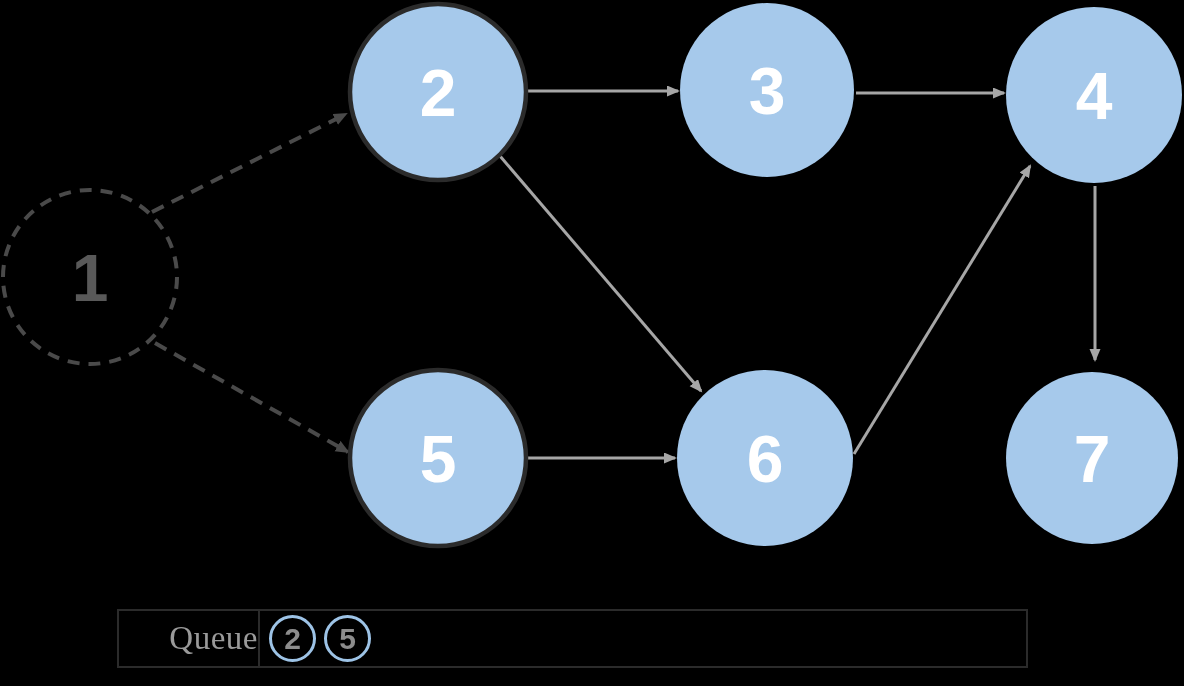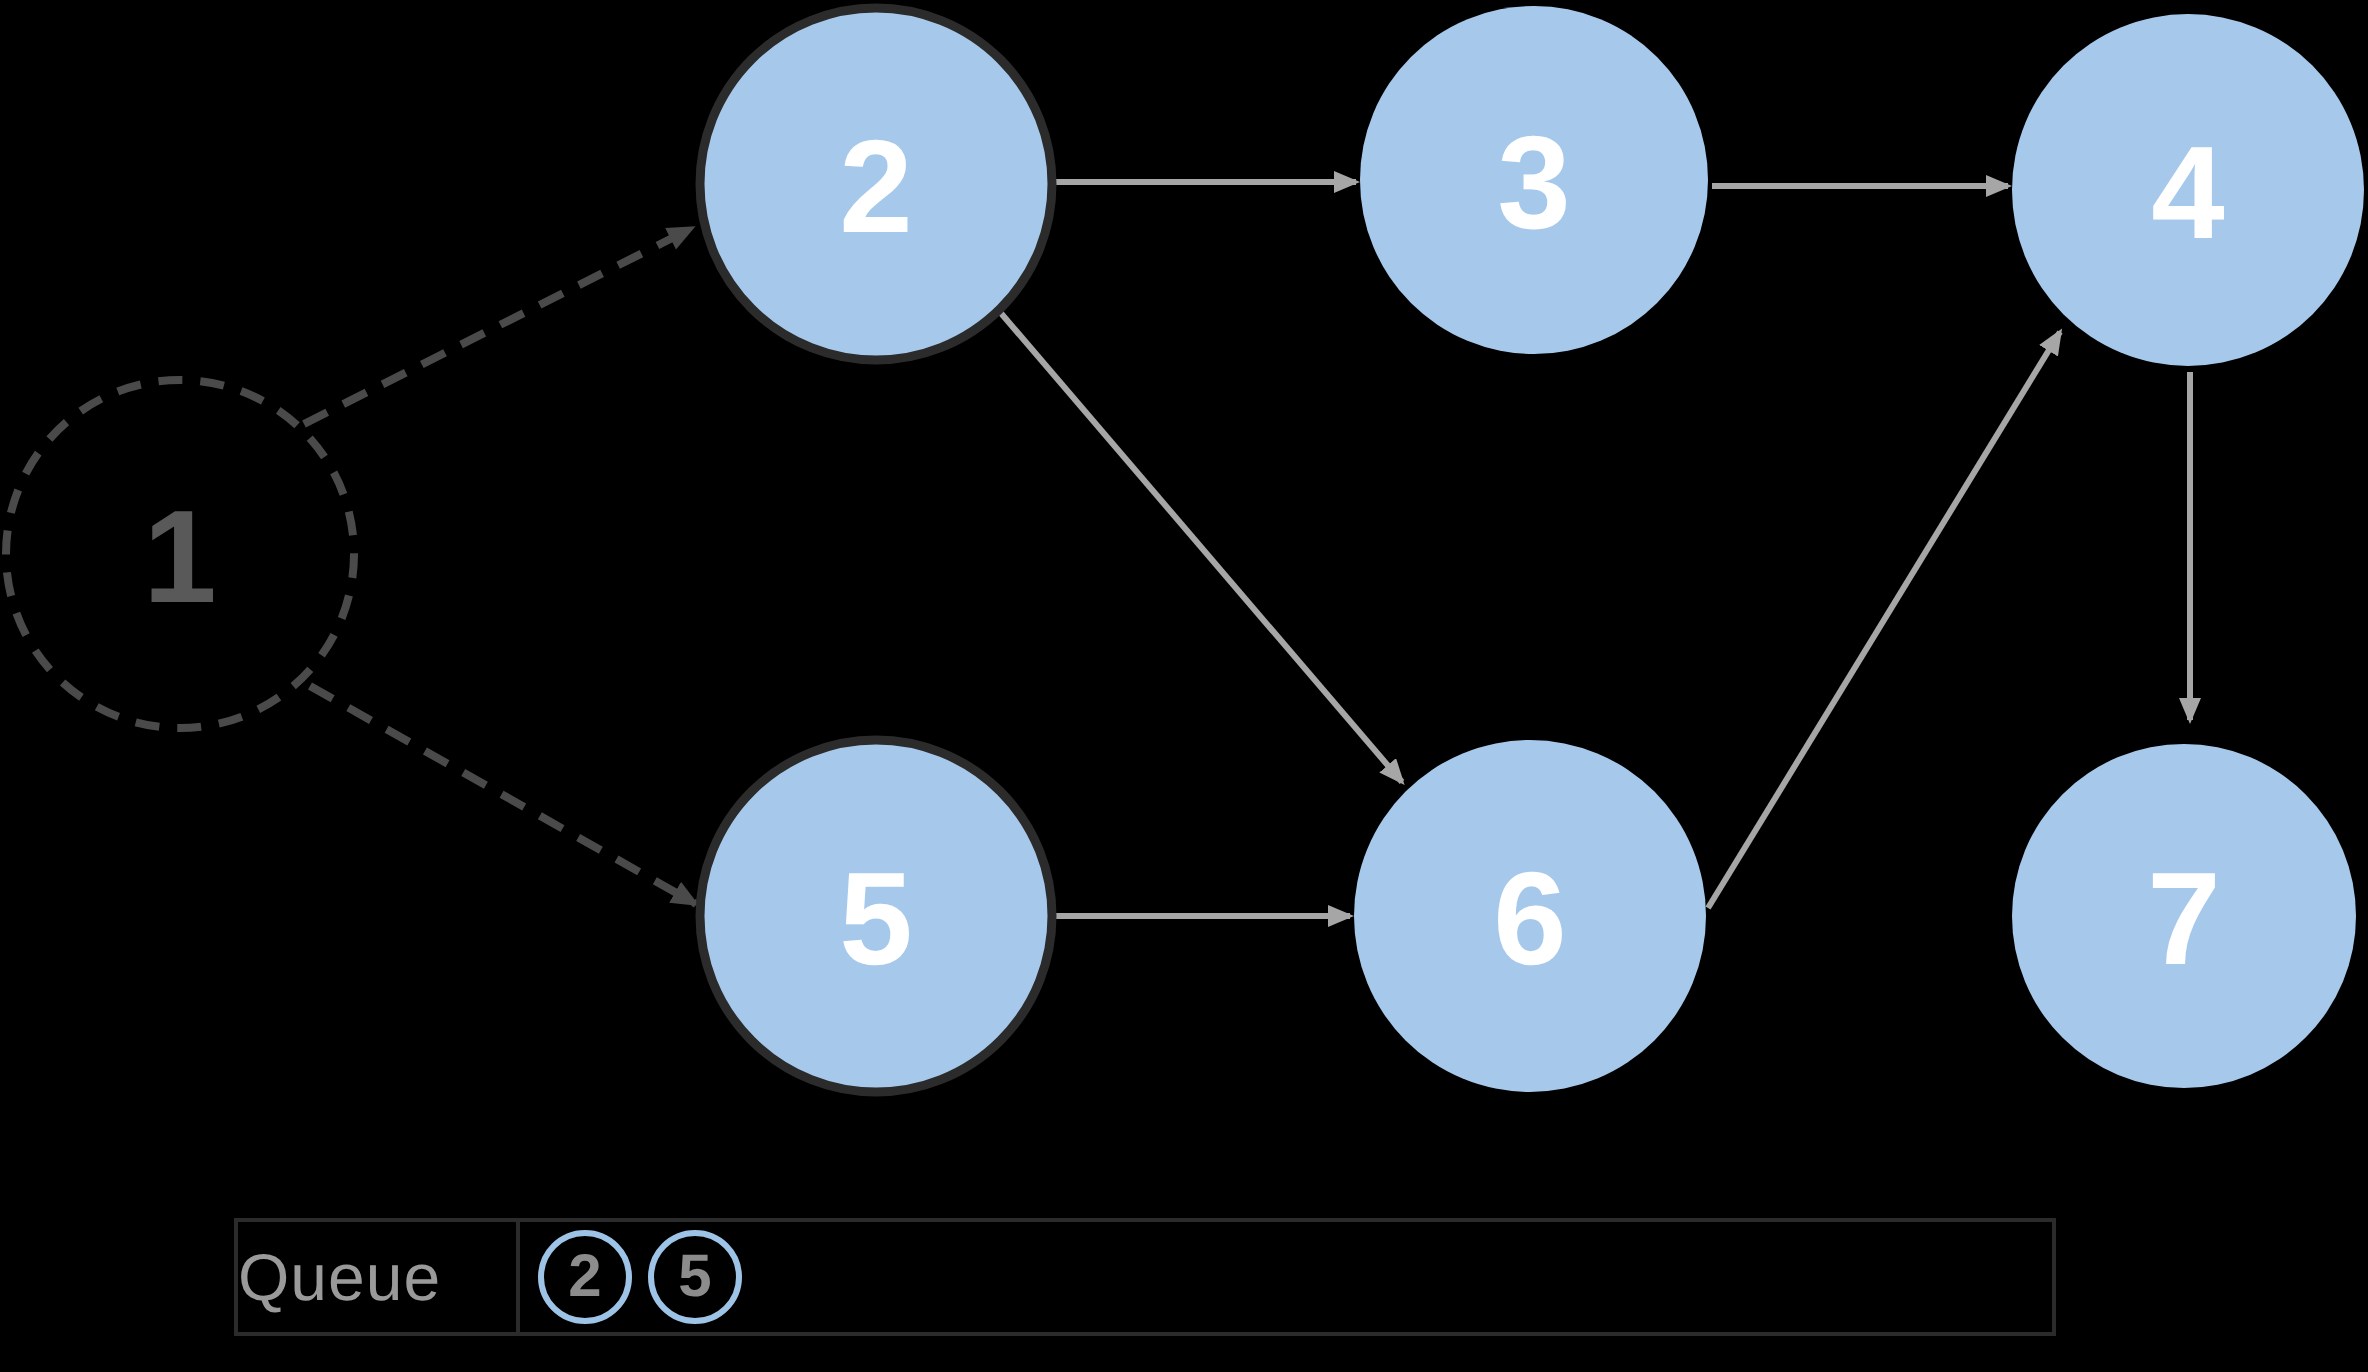--- a/index.html
+++ b/index.html
@@ -72,21 +72,22 @@
     display: flex;
     align-items: stretch;
   }
   .queue-label-cell {
     width: 141px;
     flex: 0 0 141px;
     box-sizing: border-box;
     border-right: 2px solid var(--queue-border, #2B2B2B);
     display: flex;
     align-items: center;
-    justify-content: flex-start;
+    justify-content: flex-end;
+    font-family: Liberation Serif, serif;
   }
   .queue-label {
     color: var(--queue-label-text, #9A9A9A);
     font-size: 33px;
     letter-spacing: 0.5px;
   }
   .queue-items {
     display: flex;
     align-items: center;
     padding-left: 9px;

